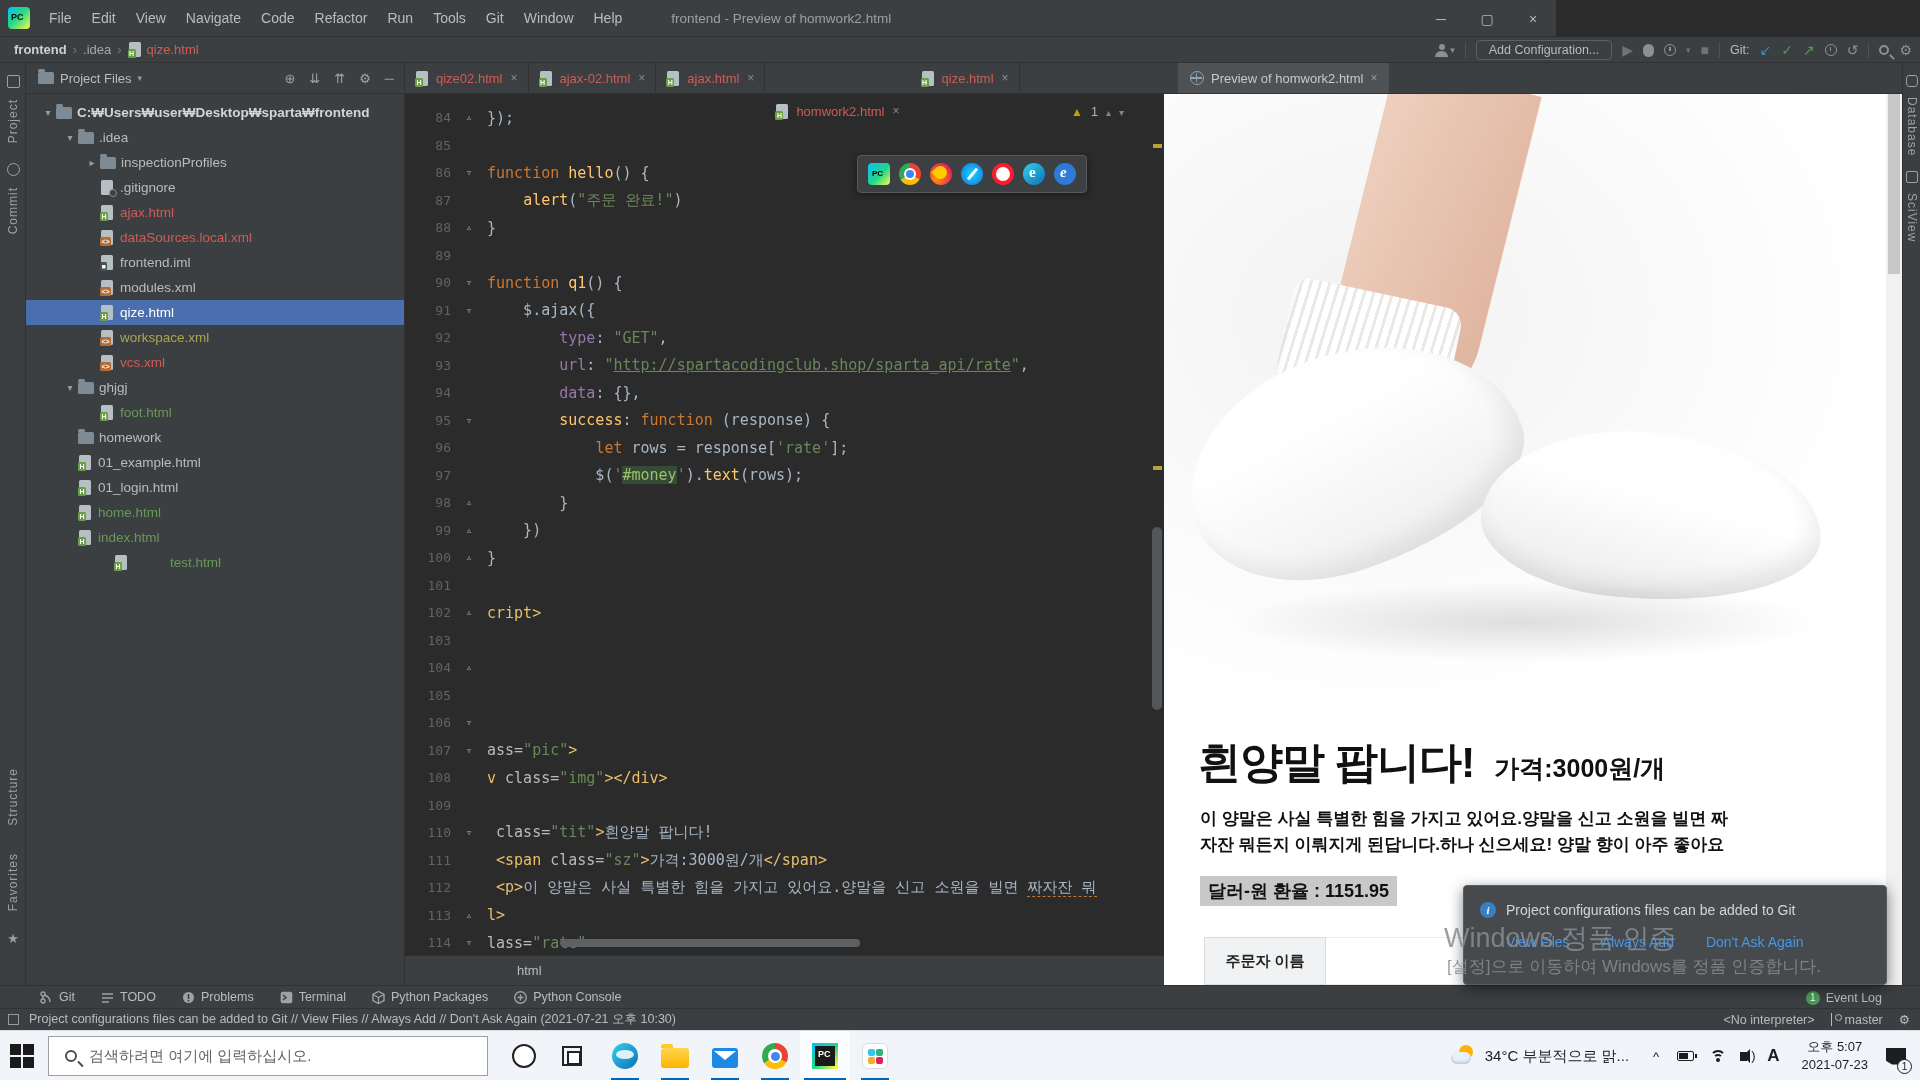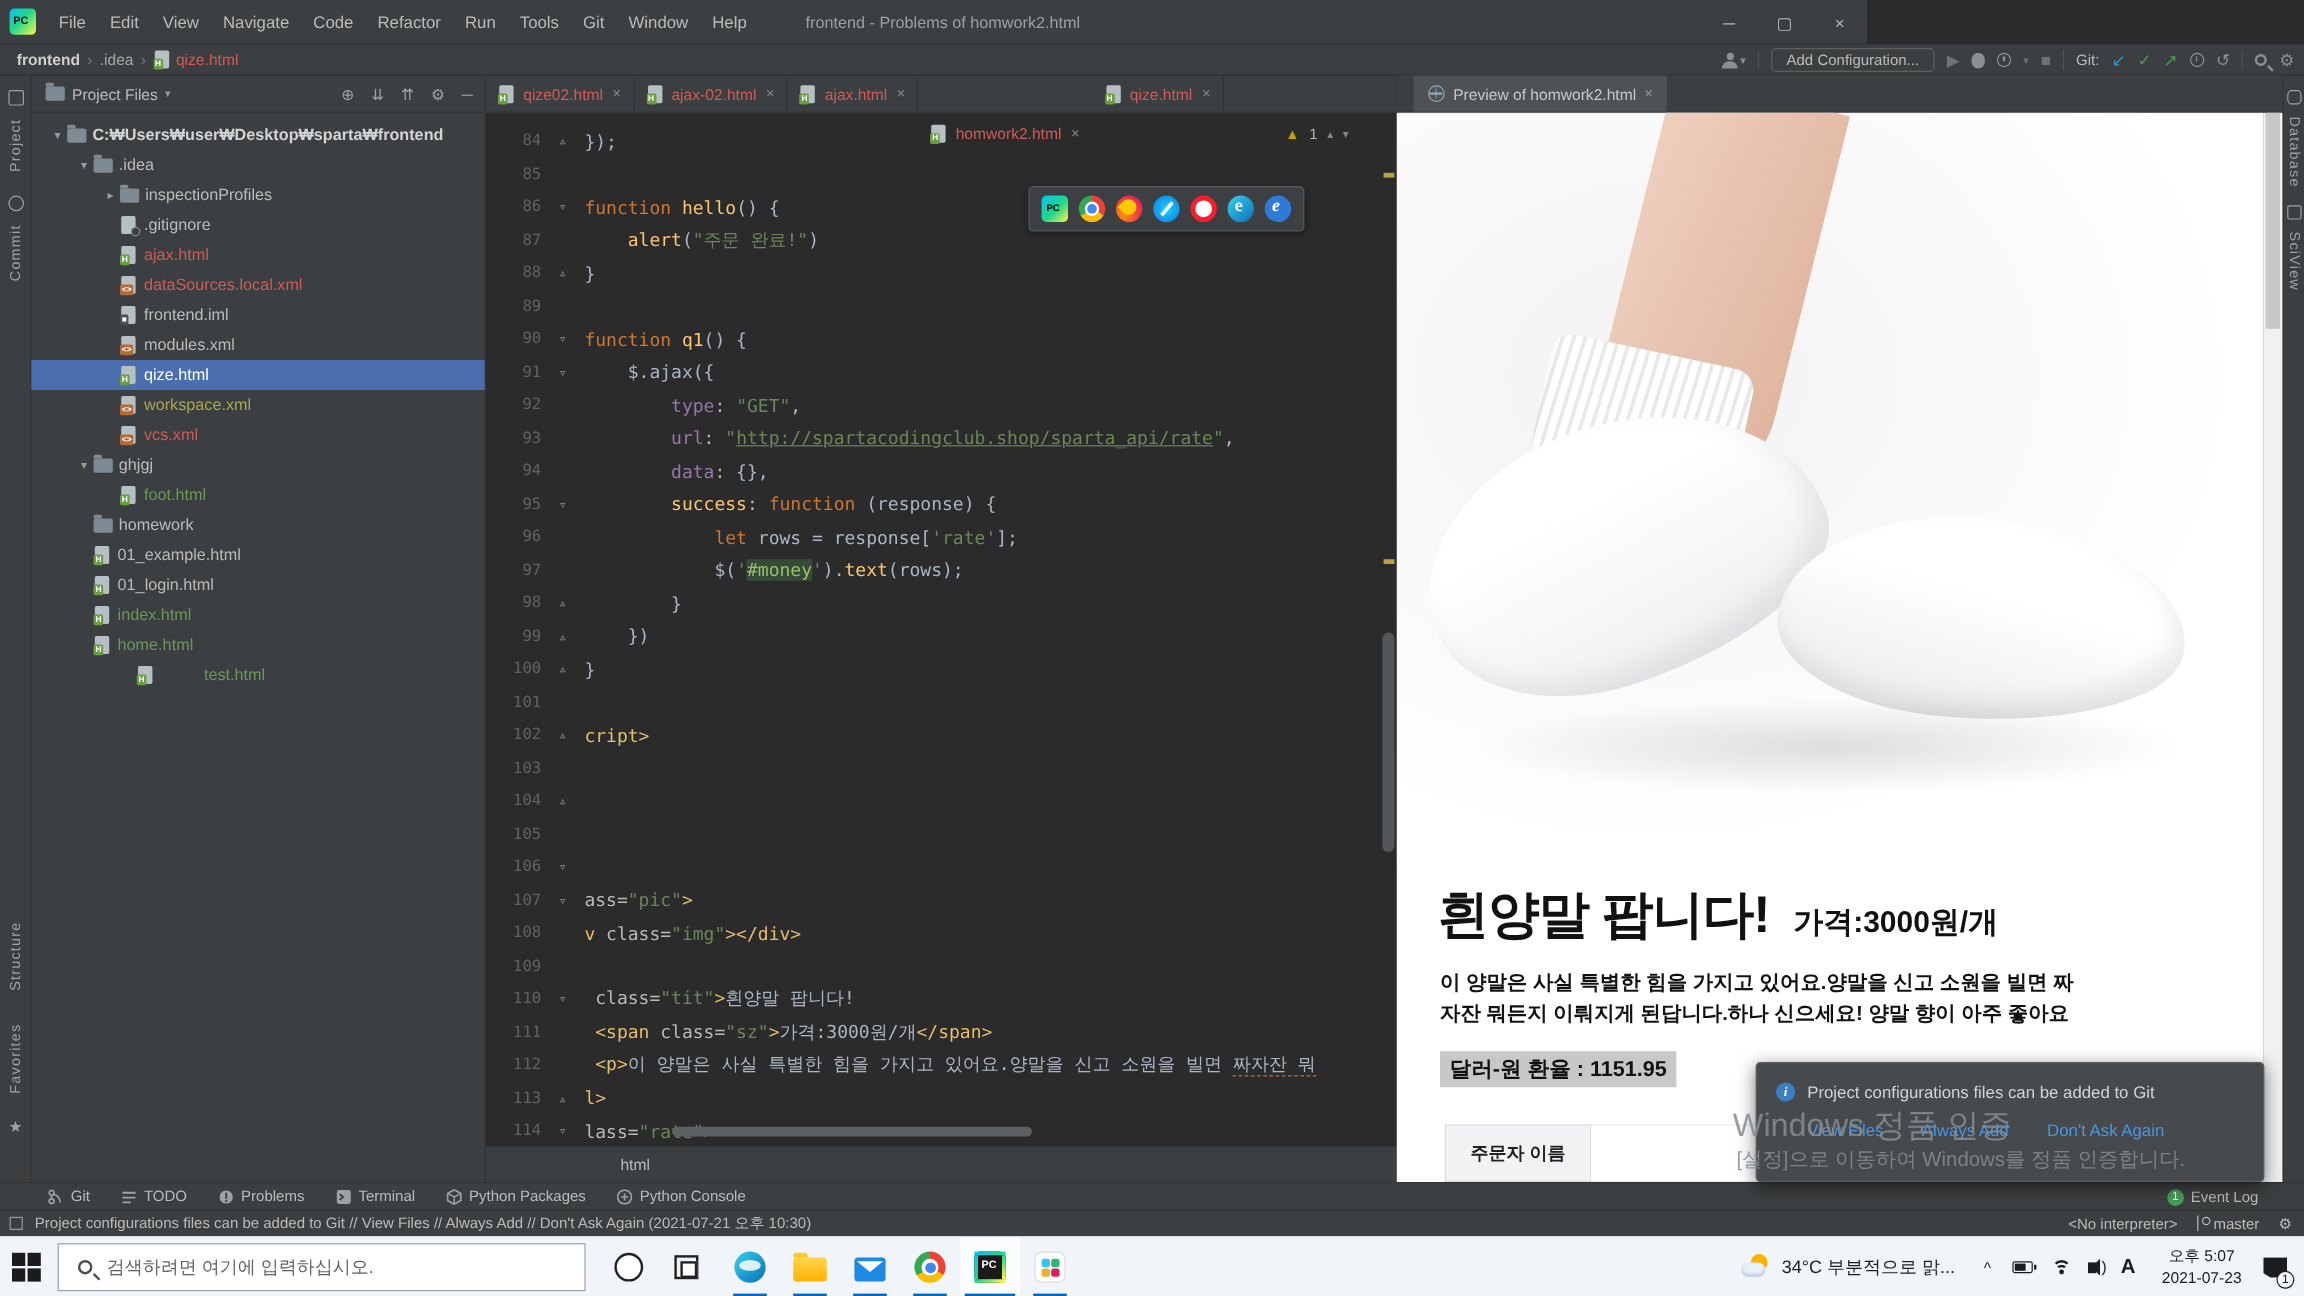--- a/index.html
+++ b/index.html
@@ -256,21 +256,21 @@
         <span class="mi">View</span>
         <span class="mi">Navigate</span>
         <span class="mi">Code</span>
         <span class="mi">Refactor</span>
         <span class="mi">Run</span>
         <span class="mi">Tools</span>
         <span class="mi">Git</span>
         <span class="mi">Window</span>
         <span class="mi">Help</span>
       </div>
-    <div class="wintitle">frontend - Problems of homwork2.html</div>
+    <div class="wintitle">frontend - Preview of homwork2.html</div>
     <div class="winbtns">
       <div class="wb">─</div>
       <div class="wb">▢</div>
       <div class="wb">×</div>
     </div>
   </div>
 
   <div class="toolbar2">
     <div class="crumbs" id="crumbs">
         <span class="crumb-root">frontend</span>
@@ -477,29 +477,29 @@
             <span class="bd bd-h">H</span>
           </span>
           <span class="lbl ">01_login.html</span>
         </div>
         <div class="trow" style="padding-left: 36px;">
           <span class="arr"></span>
           <span class="fico">
             <span class="pg"></span>
             <span class="bd bd-h">H</span>
           </span>
+          <span class="lbl st-green">home.html</span>
+        </div>
+        <div class="trow" style="padding-left: 36px;">
+          <span class="arr"></span>
+          <span class="fico">
+            <span class="pg"></span>
+            <span class="bd bd-h">H</span>
+          </span>
           <span class="lbl st-green">index.html</span>
-        </div>
-        <div class="trow" style="padding-left: 36px;">
-          <span class="arr"></span>
-          <span class="fico">
-            <span class="pg"></span>
-            <span class="bd bd-h">H</span>
-          </span>
-          <span class="lbl st-green">home.html</span>
         </div>
         <div class="trow" style="padding-left: 36px; gap: 36px;">
           <span class="arr"></span>
           <span class="fico">
             <span class="pg"></span>
             <span class="bd bd-h">H</span>
           </span>
           <span class="lbl st-green">test.html</span>
         </div>
       </div>

